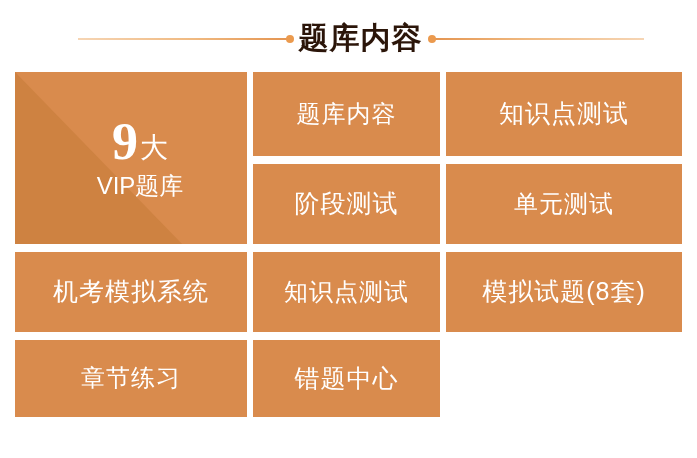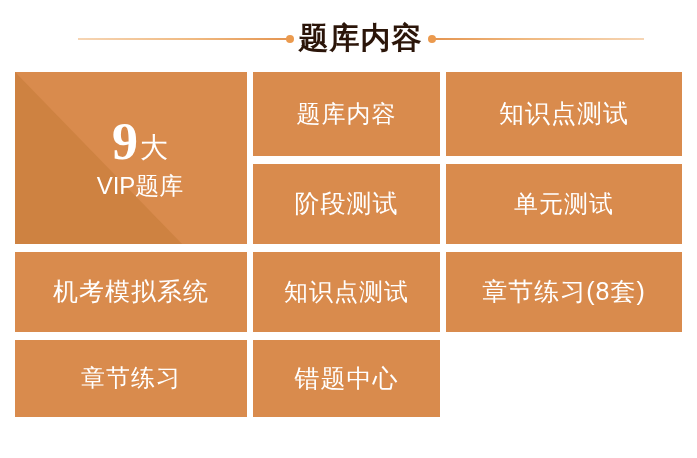--- a/index.html
+++ b/index.html
@@ -202,21 +202,21 @@
       <span class="card-label">单元测试</span>
     </div>
 
     <div class="card">
       <span class="card-label">机考模拟系统</span>
     </div>
     <div class="card narrow">
       <span class="card-label">知识点测试</span>
     </div>
     <div class="card">
-      <span class="card-label">章节练习(8套)</span>
+      <span class="card-label">模拟试题(8套)</span>
     </div>
 
     <div class="card narrow">
       <span class="card-label">章节练习</span>
     </div>
     <div class="card">
       <span class="card-label">错题中心</span>
     </div>
     <div class="card empty"></div>
 

